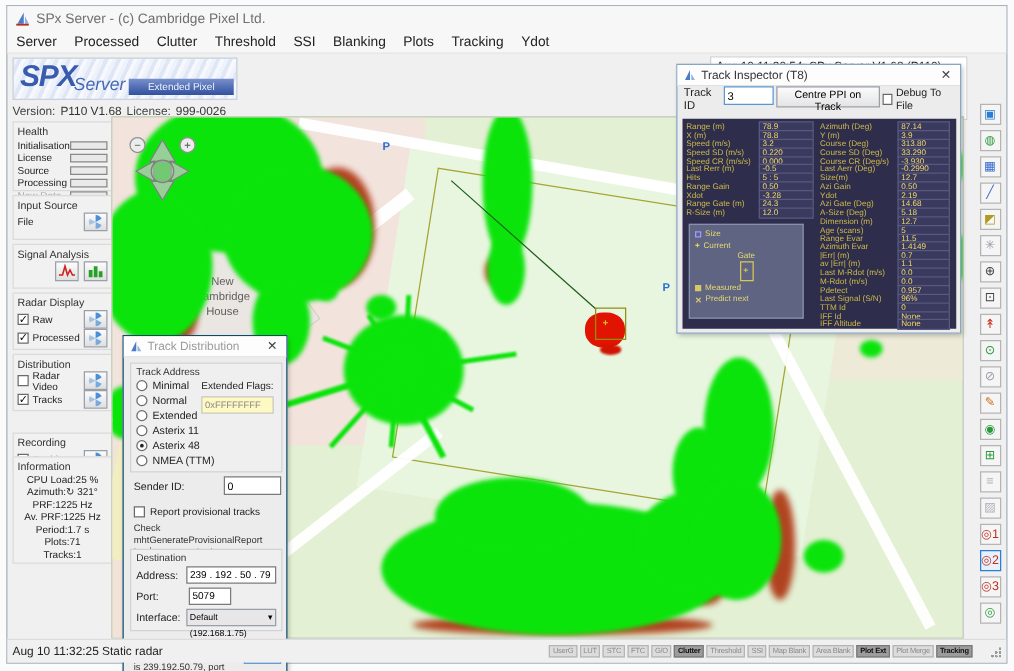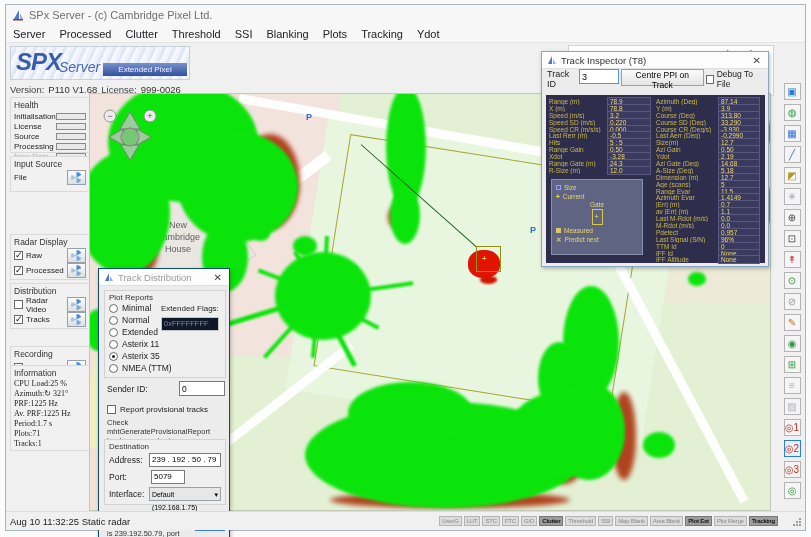--- a/index.html
+++ b/index.html
@@ -31,21 +31,21 @@
   .hrow { display:flex; align-items:center; justify-content:space-between; height:10px; }
   .hrow .hlabel { font-size:8px; color:#222; }
   .hrow .hlabel.dim { color:#aaa; }
   .bar { width:30px; height:7px; border:1px solid #8a8a8a; background:#e9e9e9; }
   .bar .fill { width:100%; height:100%; background:linear-gradient(#5fe05f,#17b417); }
   .cfgbtn { width:19px; height:15px; border:1px solid #9aa0a8; background:linear-gradient(#fcfcfc,#dfdfdf); display:flex; align-items:center; justify-content:center; }
   .cbox { width:9px; height:9px; border:1px solid #6a6a6a; background:#fff; display:inline-block; position:relative; }
   .cbox.checked::after { content:"✓"; position:absolute; left:0px; top:-2px; font-size:9px; color:#111; }
   .crow { display:flex; align-items:center; gap:3px; height:15px; }
   .crow .clabel { font-size:8px; color:#222; flex:1; }
-  .irow { display:flex; justify-content:flex-start; height:10px;font-family:Liberation Serif, serif; }
+  .irow { display:flex; justify-content:center; height:10px; }
   .irow .ilabel { font-size:8px; color:#222; }
   .irow .ival { font-size:8px; color:#222; }
   .sabtn { width:19px; height:16px; border:1px solid #9aa0a8; background:linear-gradient(#fcfcfc,#dfdfdf); display:flex; align-items:center; justify-content:center; }
 
   
   #map { position:absolute; left:83px; top:88px; width:682px; height:418px; background:#e3f0d3; overflow:hidden; border:1px solid #c0c8b8; }
   .mdiv { position:absolute; }
   .g { position:absolute; background:#0be40b; border-radius:50%; filter:blur(1.5px); }
   .ray { position:absolute; background:#0be40b; transform-origin:0 50%; filter:blur(1px); }
   .rd { position:absolute; background:#a82600; border-radius:50%; filter:blur(2.5px); opacity:.85; }
@@ -97,21 +97,21 @@
 
   
   #td { left:92px; top:263px; width:132px; height:308px; border:1px solid #0c4a6e; }
   #td .fgroup { position:absolute; left:5px; border:1px solid #d2d2d2; background:#efefef; padding:2px 4px; }
   #td .ftitle { font-size:8px; color:#333; }
   .rrow { display:flex; align-items:center; gap:4px; height:12px; }
   .rdot { width:9px; height:9px; border:1px solid #6a6a6a; border-radius:50%; background:#fff; position:relative; }
   .rdot.selected::after { content:""; position:absolute; left:2px; top:2px; width:3px; height:3px; border-radius:50%; background:#222; }
   .rlabel { font-size:8.5px; color:#222; }
   #extflags-l { position:absolute; left:62px; top:35px; font-size:8px; color:#222; }
-  #extflags-v { position:absolute; left:62px; top:48px; width:58px; height:14px; border:1px solid #c6c6c6; background:#0f172a; color:#8a8a8a; font-size:7.5px; line-height:12px; padding:0 2px; }
+  #extflags-v { position:absolute; left:62px; top:48px; width:58px; height:14px; border:1px solid #c6c6c6; background:#fef9c3; color:#8a8a8a; font-size:7.5px; line-height:12px; padding:0 2px; }
   #sender-row { position:absolute; left:8px; top:112px; width:118px; display:flex; align-items:center; justify-content:space-between; }
   #sender-row .slbl { font-size:8.5px; color:#222; }
   #sender-row input { width:46px; height:15px; border:1px solid #7a7a7a; font-size:8.5px; padding:0 2px; }
   #prov-row { position:absolute; left:8px; top:136px; display:flex; gap:4px; align-items:center; }
   #prov-row .clabel { font-size:8px; color:#222; }
   #prov-note { position:absolute; left:8px; top:149px; width:118px; font-size:7.5px; color:#333; line-height:9px; }
   #dest { top:170px; width:122px; height:66px; }
   .drow { display:flex; align-items:center; gap:4px; height:17px; }
   .drow .dlbl { width:38px; font-size:8.5px; color:#222; }
   .drow input { height:14px; border:1px solid #7a7a7a; font-size:8px; padding:0 2px; }
@@ -221,20 +221,37 @@
       <span class="cfgbtn">
         <svg width="13" height="13">
             <path d="M6.5 6.5 L6.5 1 A5.5 5.5 0 0 1 11.3 4 Z" fill="#4a90d8"></path>
             <path d="M6.5 6.5 L11.3 9 A5.5 5.5 0 0 1 6.5 12 Z" fill="#4a90d8" opacity=".7"></path>
             <path d="M6.5 6.5 L1.7 9 A5.5 5.5 0 0 1 1.7 4 Z" fill="#4a90d8" opacity=".45"></path>
           </svg>
       </span>
     </div>
   </div>
 
+  <div class="group" style="top:190px;height:36px">
+    <div class="gtitle">Signal Analysis</div>
+    <div class="crow" style="justify-content:flex-end;gap:4px">
+      <span class="sabtn">
+        <svg width="13" height="11">
+            <polyline points="0,9 3,9 5,2 7,9 9,5 11,9 13,9" fill="none" stroke="#d02020" stroke-width="1.3"></polyline>
+          </svg>
+      </span>
+      <span class="sabtn">
+        <svg width="13" height="11">
+            <rect x="1" y="5" width="3" height="6" fill="#28a028"></rect>
+            <rect x="5" y="2" width="3" height="9" fill="#28a028"></rect>
+            <rect x="9" y="6" width="3" height="5" fill="#28a028"></rect>
+          </svg>
+      </span>
+    </div>
+  </div>
 
   <div class="group" style="top:229px;height:46px">
     <div class="gtitle">Radar Display</div>
     <div>
 
         <div class="crow">
           <span class="cbox checked"></span>
           <span class="clabel">Raw</span>
           <span class="cfgbtn">
             <svg width="13" height="13">
@@ -657,21 +674,21 @@
   <div class="dialog" id="td">
     <div class="dtitle">
       <svg width="11" height="11">
           <path d="M2 9 L6 1 L6 9 Z" fill="#4a7ac8"></path>
           <path d="M7 4 L10 9 L7 9 Z" fill="#8fb2e2"></path>
         </svg>
       <span class="dtext dim">Track Distribution</span>
       <span class="dclose">✕</span>
     </div>
     <div class="fgroup" style="top:21px;width:122px;height:88px">
-      <div class="ftitle">Plot Reports</div>
+      <div class="ftitle">Track Address</div>
       <div>
 
           <div class="rrow">
             <span class="rdot"></span>
             <span class="rlabel">Minimal</span>
           </div>
 
           <div class="rrow">
             <span class="rdot"></span>
             <span class="rlabel">Normal</span>
@@ -682,21 +699,21 @@
             <span class="rlabel">Extended</span>
           </div>
 
           <div class="rrow">
             <span class="rdot"></span>
             <span class="rlabel">Asterix 11</span>
           </div>
 
           <div class="rrow">
             <span class="rdot selected"></span>
-            <span class="rlabel">Asterix 35</span>
+            <span class="rlabel">Asterix 48</span>
           </div>
 
           <div class="rrow">
             <span class="rdot"></span>
             <span class="rlabel">NMEA (TTM)</span>
           </div>
         </div>
     </div>
     <span id="extflags-l">Extended Flags:</span>
     <span id="extflags-v">0xFFFFFFFF</span>

